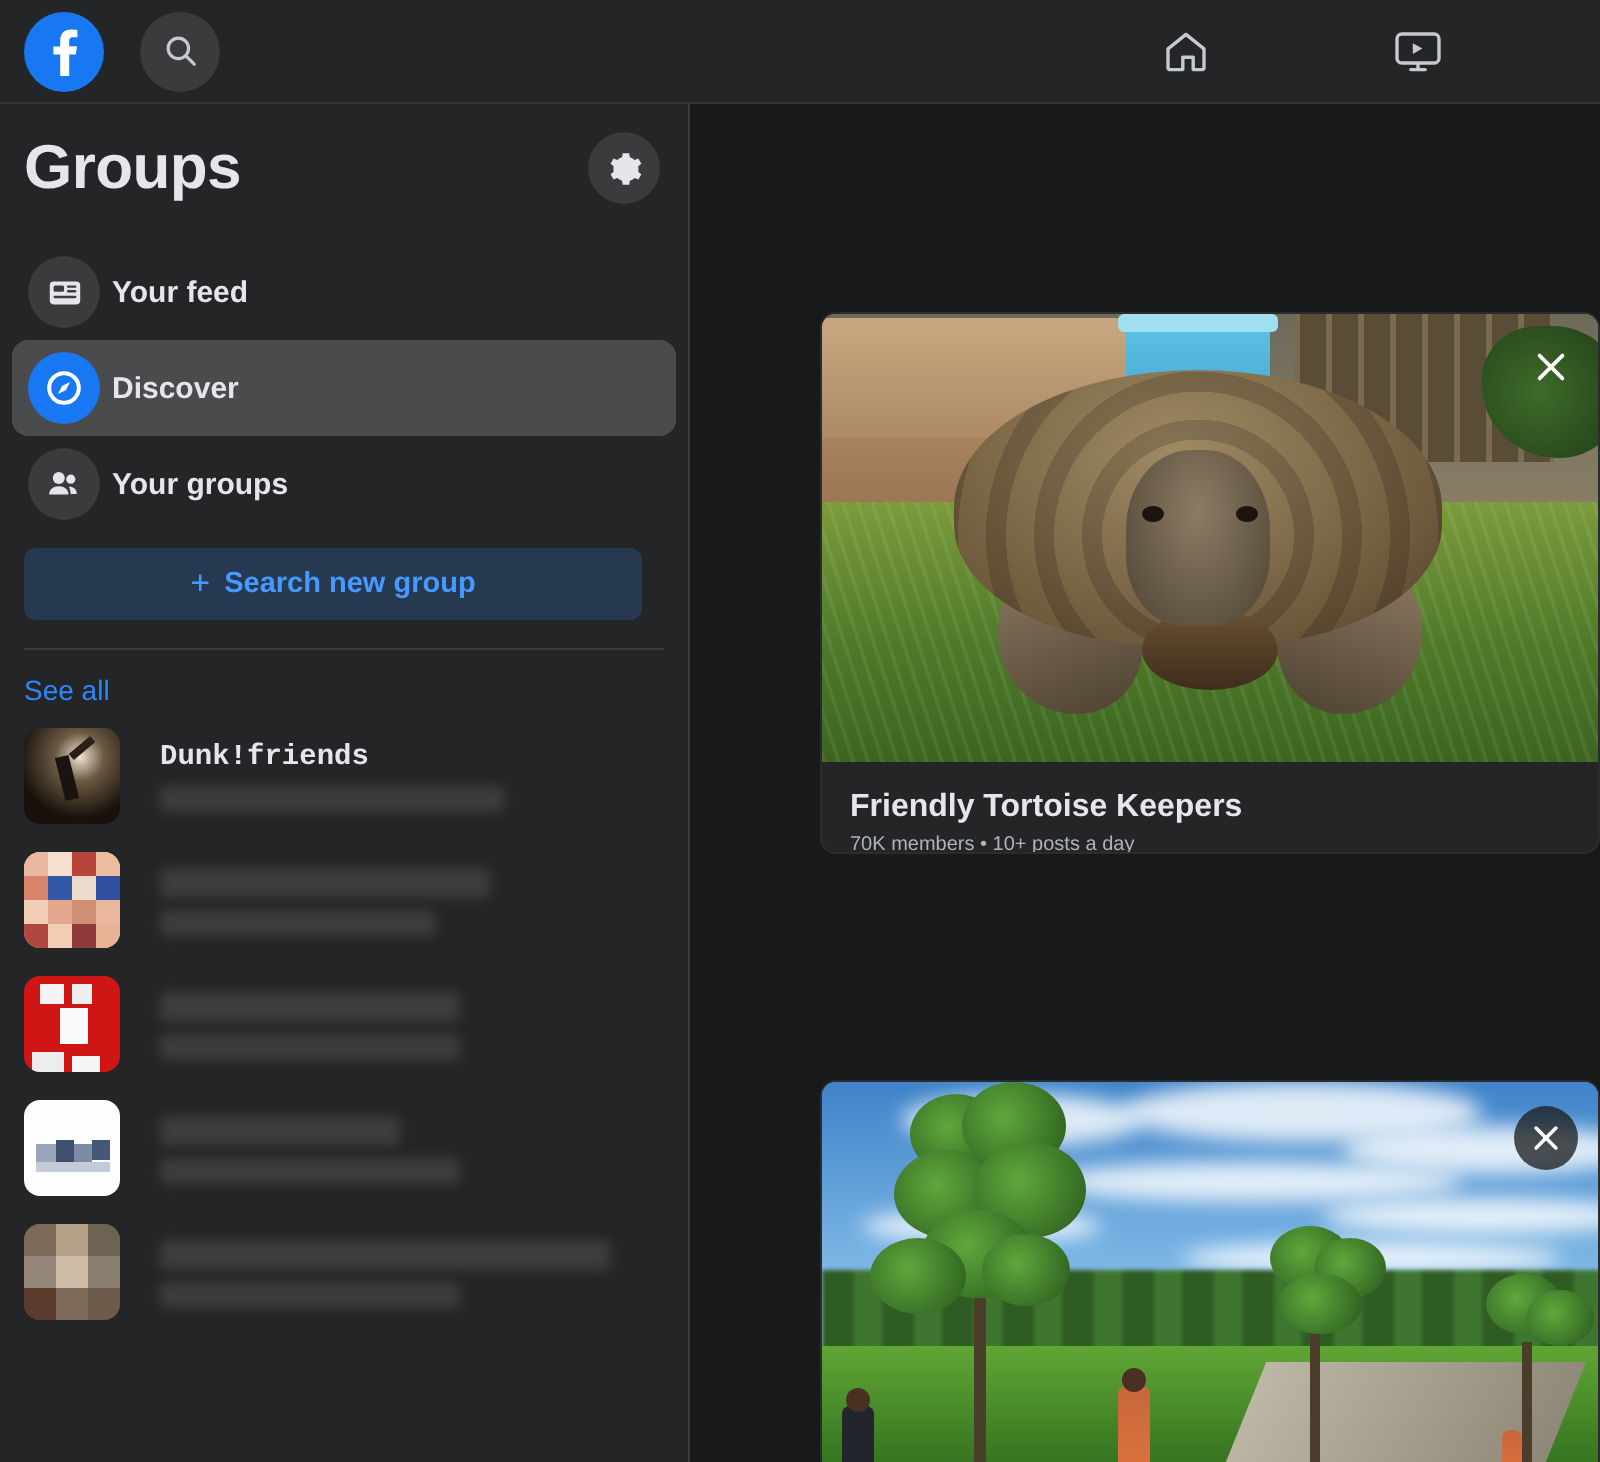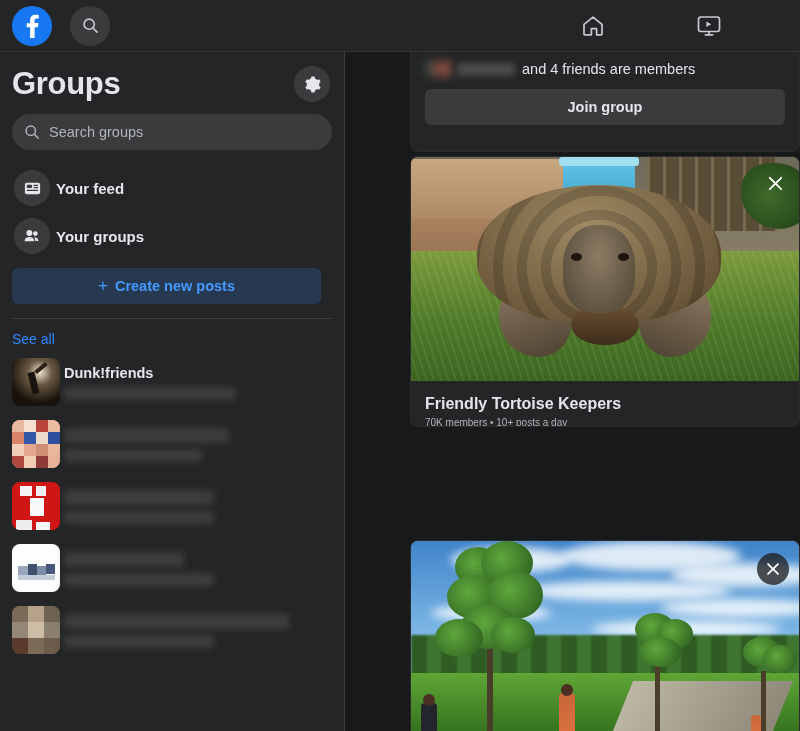--- a/index.html
+++ b/index.html
@@ -105,21 +105,21 @@
 
   .group-list { padding: 0 6px; }
   .group-row {
     display: flex; align-items: center; height: 62px;
     border-radius: 8px; padding: 0 6px; cursor: pointer;
   }
   .g-avatar {
     width: 48px; height: 48px; border-radius: 8px; flex: 0 0 auto;
     background-size: cover; overflow: hidden; position: relative;
   }
-  .g-text { margin-left: 4px; flex: 1 1 auto; min-width: 0; }
+  .g-text { margin-left: 20px; flex: 1 1 auto; min-width: 0; font-family: Liberation Mono, monospace; }
   .g-name { font-size: 14.5px; font-weight: bold; color: #e4e6eb; }
   .blurbar {
     height: 13px; border-radius: 3px; background: #3c3d3e;
     filter: blur(3px); margin-top: 6px;
   }
   .blurbar.n { height: 15px; margin-top: 2px; }
 
   
   .px { position: absolute; }
 
@@ -261,60 +261,62 @@
 
     <div class="side-head">
       <div class="side-title">Groups</div>
       <div class="gear-btn">
         <svg width="19" height="19" viewBox="0 0 20 20" aria-hidden="true">
           <path d="M10 6.6a3.4 3.4 0 1 0 0 6.8 3.4 3.4 0 0 0 0-6.8zm7.1 3.4c0-.5-.05-1-.14-1.45l1.65-1.25-1.6-2.77-1.95.73a6.9 6.9 0 0 0-2.5-1.45L12.2 1.7H8.8l-.36 2.1a6.9 6.9 0 0 0-2.5 1.45l-1.95-.73-1.6 2.77L4.04 8.55A7.6 7.6 0 0 0 3.9 10c0 .5.05 1 .14 1.45l-1.65 1.25 1.6 2.77 1.95-.73c.72.64 1.56 1.14 2.5 1.45l.36 2.1h3.4l.36-2.1a6.9 6.9 0 0 0 2.5-1.45l1.95.73 1.6-2.77-1.65-1.25c.09-.45.14-.95.14-1.45z" fill="#e4e6eb"></path>
         </svg>
       </div>
     </div>
 
-    <div class="search-wrap">
-      <svg width="16" height="16" viewBox="0 0 18 18" aria-hidden="true">
-        <circle cx="7.6" cy="7.6" r="5.3" fill="none" stroke="#b0b3b8" stroke-width="1.7"></circle>
-        <line x1="11.6" y1="11.6" x2="16" y2="16" stroke="#b0b3b8" stroke-width="1.7" stroke-linecap="round"></line>
-      </svg>
-      <input class="search-input" type="text" placeholder="Search groups" style="">
-    </div>
 
     <div class="nav-list">
 
       <div class="nav-item">
         <div class="nav-ico">
           <svg width="19" height="19" viewBox="0 0 20 20" aria-hidden="true">
             <rect x="2" y="4" width="16" height="12" rx="2" fill="#e4e6eb"></rect>
             <rect x="4" y="6" width="5.5" height="3.4" rx=".8" fill="#3a3b3c"></rect>
             <rect x="11" y="6" width="5" height="1.3" rx=".6" fill="#3a3b3c"></rect>
             <rect x="11" y="8.4" width="5" height="1.3" rx=".6" fill="#3a3b3c"></rect>
             <rect x="4" y="11.4" width="12" height="1.3" rx=".6" fill="#3a3b3c"></rect>
           </svg>
         </div>
         <div class="nav-label">Your feed</div>
       </div>
 
+      <div class="nav-item active">
+        <div class="nav-ico blue">
+          <svg width="20" height="20" viewBox="0 0 20 20" aria-hidden="true">
+            <circle cx="10" cy="10" r="7.4" fill="none" stroke="#ffffff" stroke-width="2"></circle>
+            <path d="M13 7 11 11l-4 2 2-4z" fill="#ffffff"></path>
+          </svg>
+        </div>
+        <div class="nav-label">Discover</div>
+      </div>
 
       <div class="nav-item">
         <div class="nav-ico">
           <svg width="20" height="20" viewBox="0 0 20 20" aria-hidden="true">
             <circle cx="7.4" cy="7" r="3" fill="#e4e6eb"></circle>
             <circle cx="13.4" cy="7.6" r="2.3" fill="#e4e6eb"></circle>
             <path d="M2.6 15.2c0-2.6 2.1-4.1 4.8-4.1s4.8 1.5 4.8 4.1z" fill="#e4e6eb"></path>
             <path d="M12.4 11.3c2.3.1 4 1.4 4 3.7h-3.1c0-1.4-.4-2.7-.9-3.7z" fill="#e4e6eb"></path>
           </svg>
         </div>
         <div class="nav-label">Your groups</div>
       </div>
     </div>
 
     <button class="create-btn">
       <span class="plus">+</span>
-      <span>Create new posts</span>
+      <span>Search new group</span>
     </button>
 
     <div class="divider"></div>
 
     <div class="joined-head">
       <div class="see-all">See all</div>
     </div>
 
     <div class="group-list">
 
@@ -398,28 +400,20 @@
           <div class="blurbar n" style="width:225px;"></div>
           <div class="blurbar" style="width:150px;"></div>
         </div>
       </div>
 
     </div>
   </div>
 
   <div class="feed">
 
-    <div class="card" style="top:-34px; height:134px;">
-      <div class="meta-row" style="padding-top:42px;">
-        <div class="meta-thumb"></div>
-        <div class="meta-blur"></div>
-        <div class="meta-text">and 4 friends are members</div>
-      </div>
-      <button class="join-btn">Join group</button>
-    </div>
 
     <div class="card" style="top:104px; height:271px;">
       <div class="card-img">
         <div class="scene-tort">
           <div class="t-wall"></div>
           <div class="t-stone"></div>
           <div class="t-stone2"></div>
           <div class="t-fence"></div>
           <div class="t-pot"></div>
           <div class="t-pot-rim"></div>

